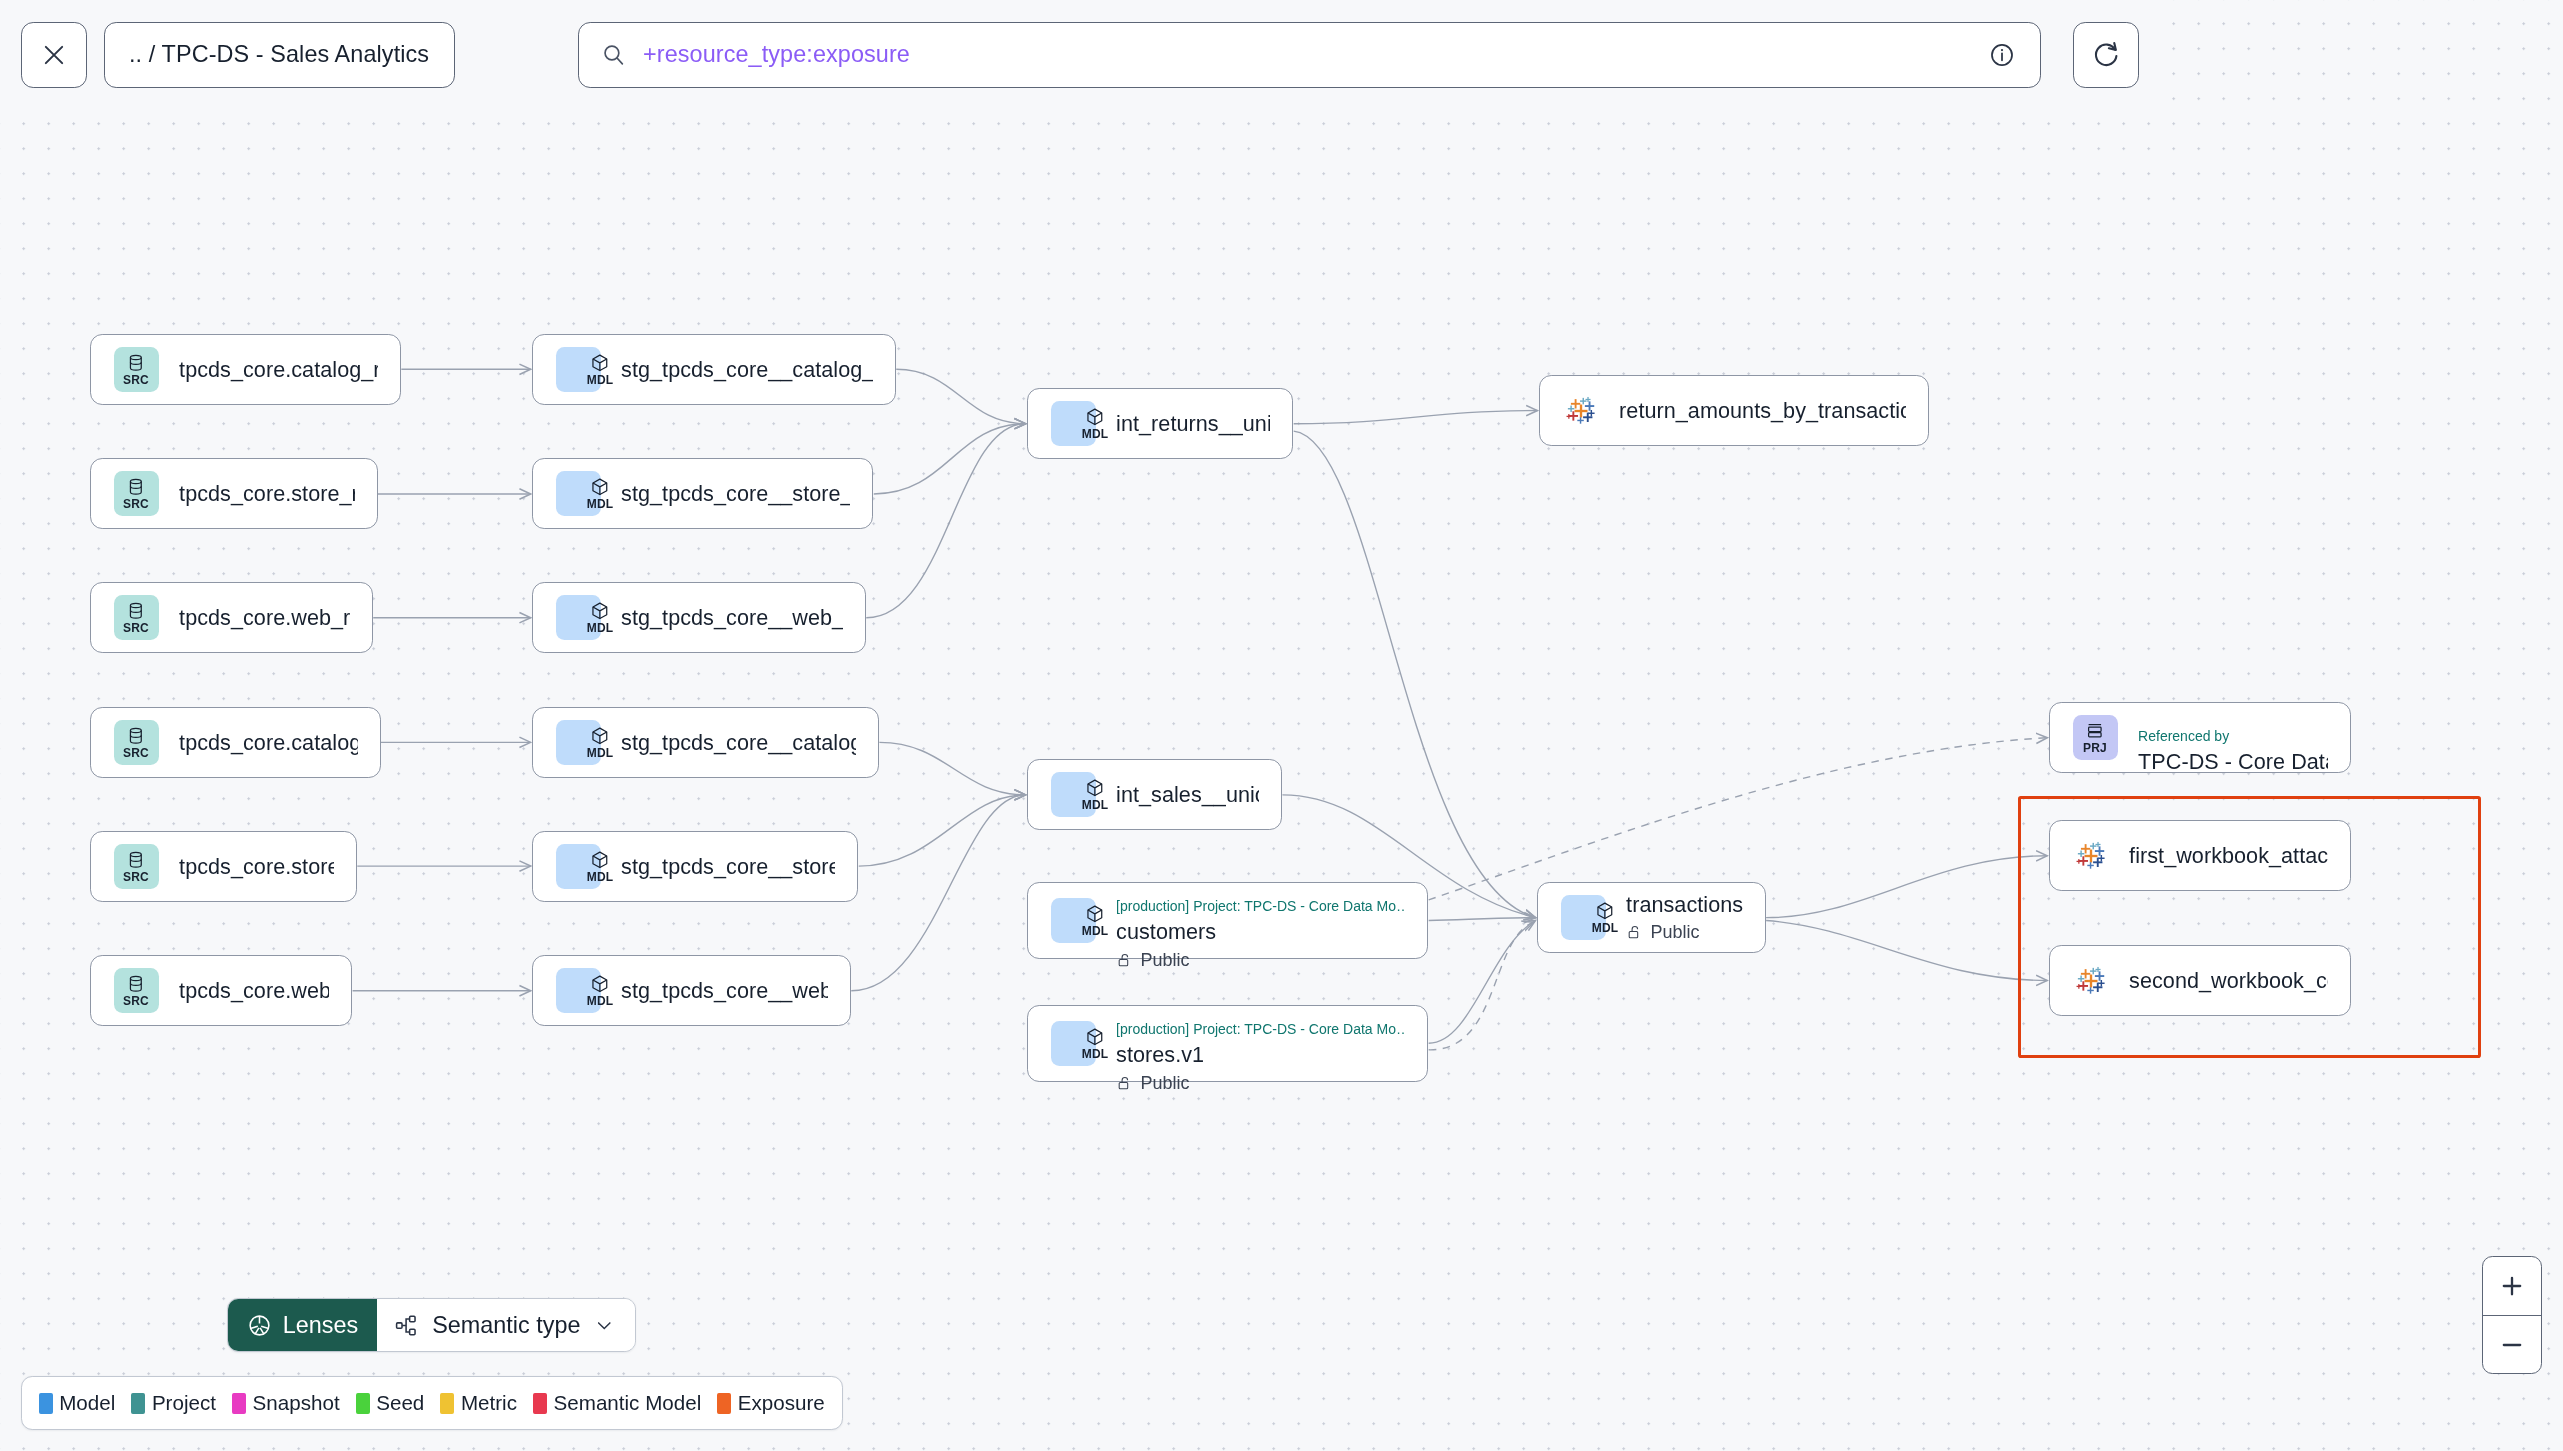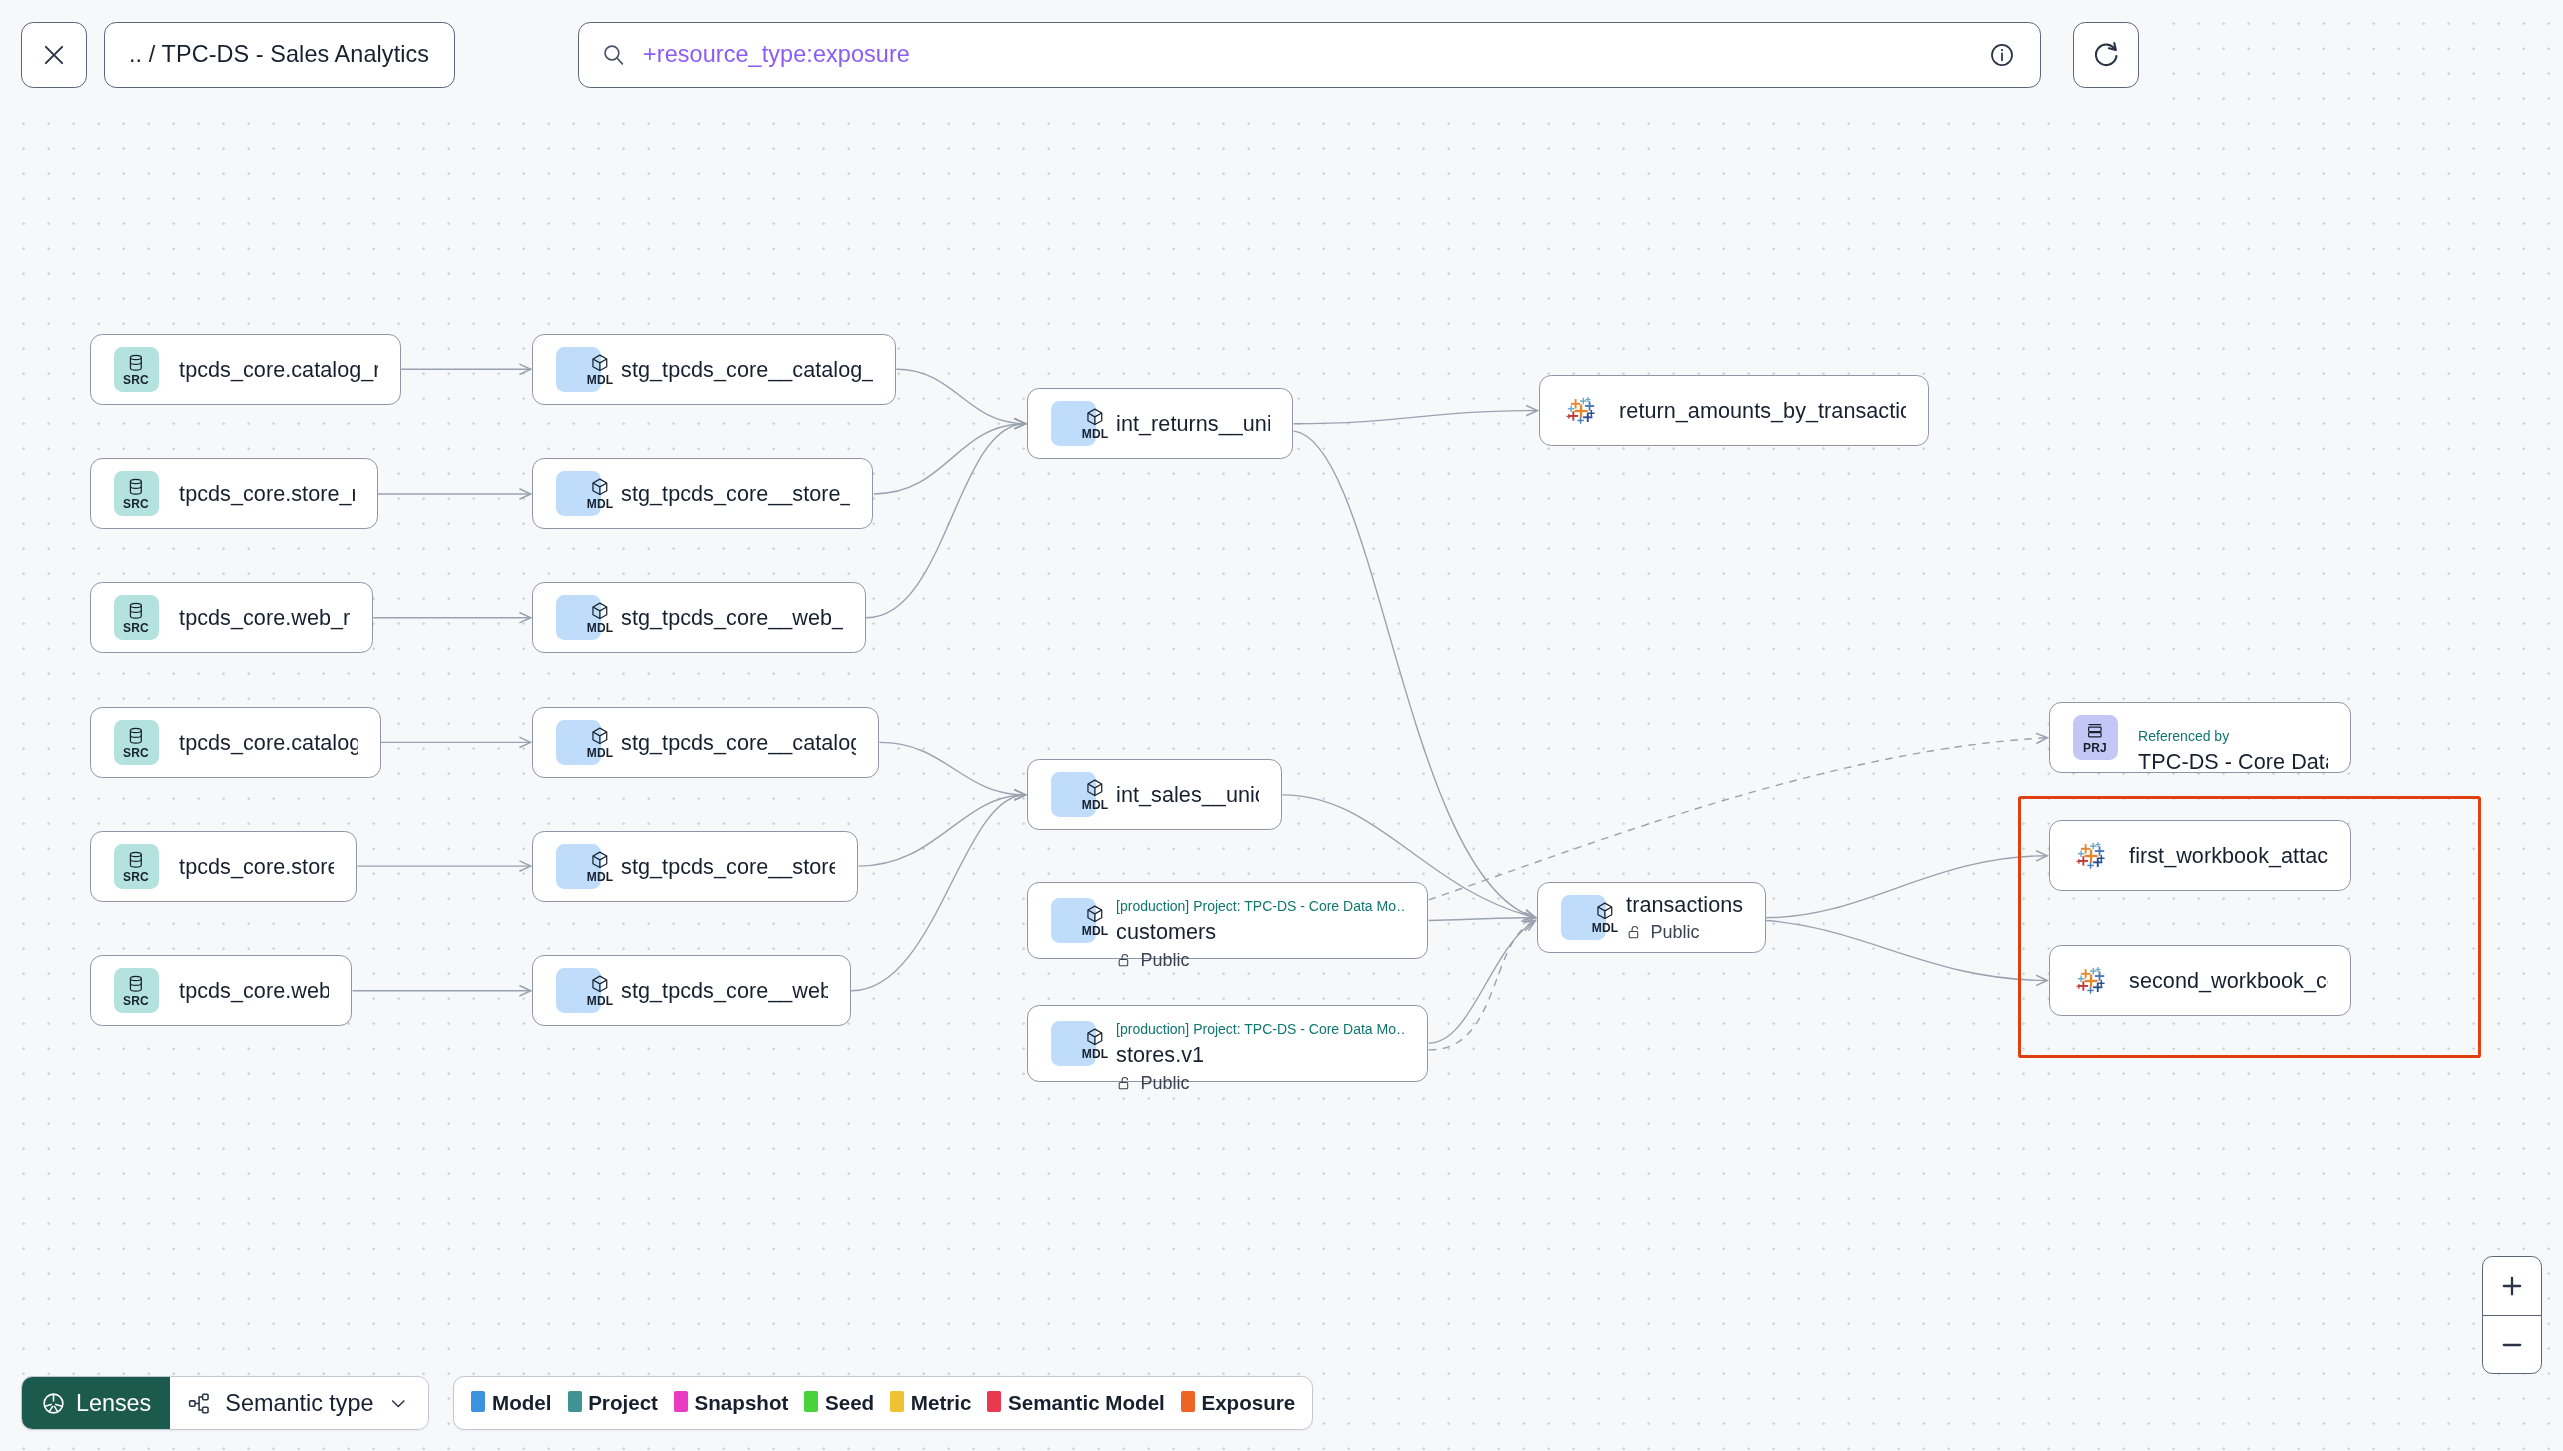--- a/index.html
+++ b/index.html
@@ -140,20 +140,21 @@
     cursor: pointer;
   }
   .zoomctl > div + div { border-top: 1.5px solid #5c6576; }
 
   
   .bottombar {
     position: absolute;
     left: 20.6px; bottom: 20.6px;
     display: flex; align-items: center; gap: 24.4px;
     z-index: 30;
+    flex-direction: column;
   }
   .lens-group {
     display: flex; align-items: center;
     border: 1.2px solid #c2c8d2;
     border-radius: 11.2px;
     overflow: hidden;
     background: #fff;
     height: 54px;
     box-shadow: 0 0.9px 1.9px rgba(20,30,50,.06);
   }
@@ -178,21 +179,21 @@
   .legend {
     height: 54px;
     background: #fff;
     border: 1.2px solid #c2c8d2;
     border-radius: 11.2px;
     display: flex; align-items: center;
     padding: 0 17px;
     gap: 16px;
     box-shadow: 0 0.9px 1.9px rgba(20,30,50,.06);
   }
-  .legend-item { display: flex; gap: 6.6px; font-weight: bold; }
+  .legend-item { display: flex; align-items: center; gap: 6.6px; }
   .swatch { width: 14px; height: 20.6px; border-radius: 1.9px; flex: 0 0 14px; }
   .legend-label { font-size: 20.6px; color: #17202e; white-space: nowrap; }
 </style>
 </head>
 <body>
 
 <div id="app">
 
   <div class="header">
     <div class="hbtn close-btn">

